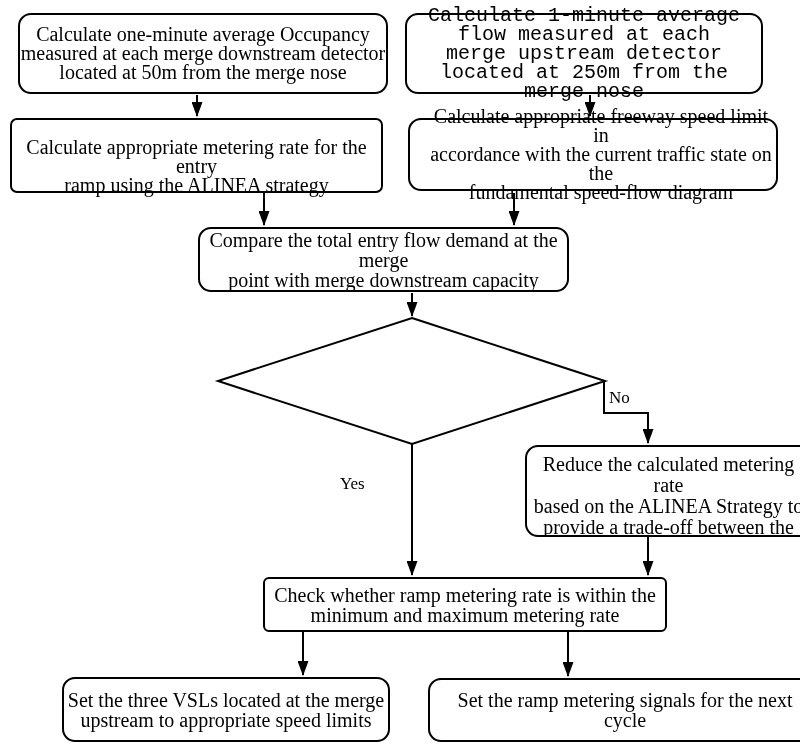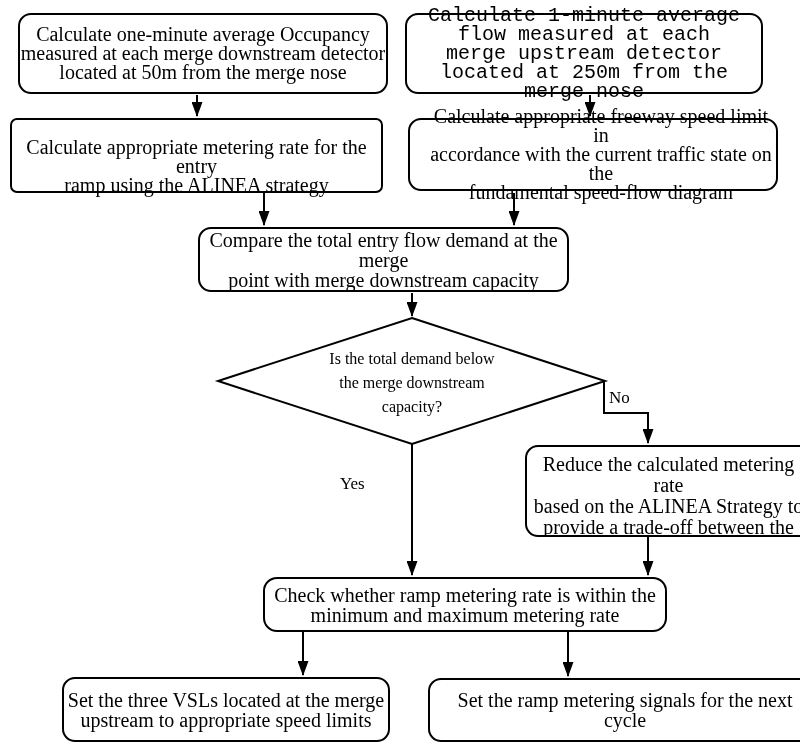--- a/index.html
+++ b/index.html
@@ -39,21 +39,21 @@
   }
   .node.lh20 { line-height: 20px; }
   .node.align-top { align-items: flex-start; }
   .n1 { left: 18px;  top: 13px;  width: 370px; height: 81px; }
   .n2 { left: 405px; top: 13px;  width: 358px; height: 81px; font-family: Liberation Mono, monospace; }
   .n3 { left: 10px;  top: 118px; width: 373px; height: 75px; padding-top: 18px; border-radius: 7px; }
   .n4 { left: 408px; top: 118px; width: 370px; height: 73px; padding-left: 16px; }
   .n5 { left: 198px; top: 227px; width: 371px; height: 65px; }
   .n6 { left: 505px; top: 445px; width: 287px; height: 92px;
         padding-top: 7px; line-height: 21px; overflow: hidden; margin-left: 20px; }
-  .n7 { left: 263px; top: 577px; width: 404px; height: 55px; border-radius: 14px; }
+  .n7 { left: 263px; top: 577px; width: 404px; height: 55px; border-radius: 6px; }
   .n8 { left: 62px;  top: 677px; width: 328px; height: 65px; }
   .n9 { left: 428px; top: 678px; width: 394px; height: 64px; }
   .diamond-text {
     position: absolute;
     left: 292px;
     top: 347px;
     width: 240px;
     height: 72px;
     text-align: center;
     white-space: pre-line;
@@ -105,23 +105,20 @@
   <div class="node n3 align-top">Calculate appropriate metering rate for the entry
 ramp using the ALINEA strategy</div>
 
   <div class="node n4">Calculate appropriate freeway speed limit in
 accordance with the current traffic state on the
 fundamental speed-flow diagram</div>
 
   <div class="node n5 lh20">Compare the total entry flow demand at the merge
 point with merge downstream capacity</div>
 
-  <div class="diamond-text">Is the total demand below
-the merge downstream
-capacity?</div>
 
   <div class="node n6 align-top">Reduce the calculated metering rate
 based on the ALINEA Strategy to
 provide a trade-off between the
 demand and capacity</div>
 
   <div class="node n7 lh20">Check whether ramp metering rate is within the
 minimum and maximum metering rate</div>
 
   <div class="node n8 lh20">Set the three VSLs located at the merge

